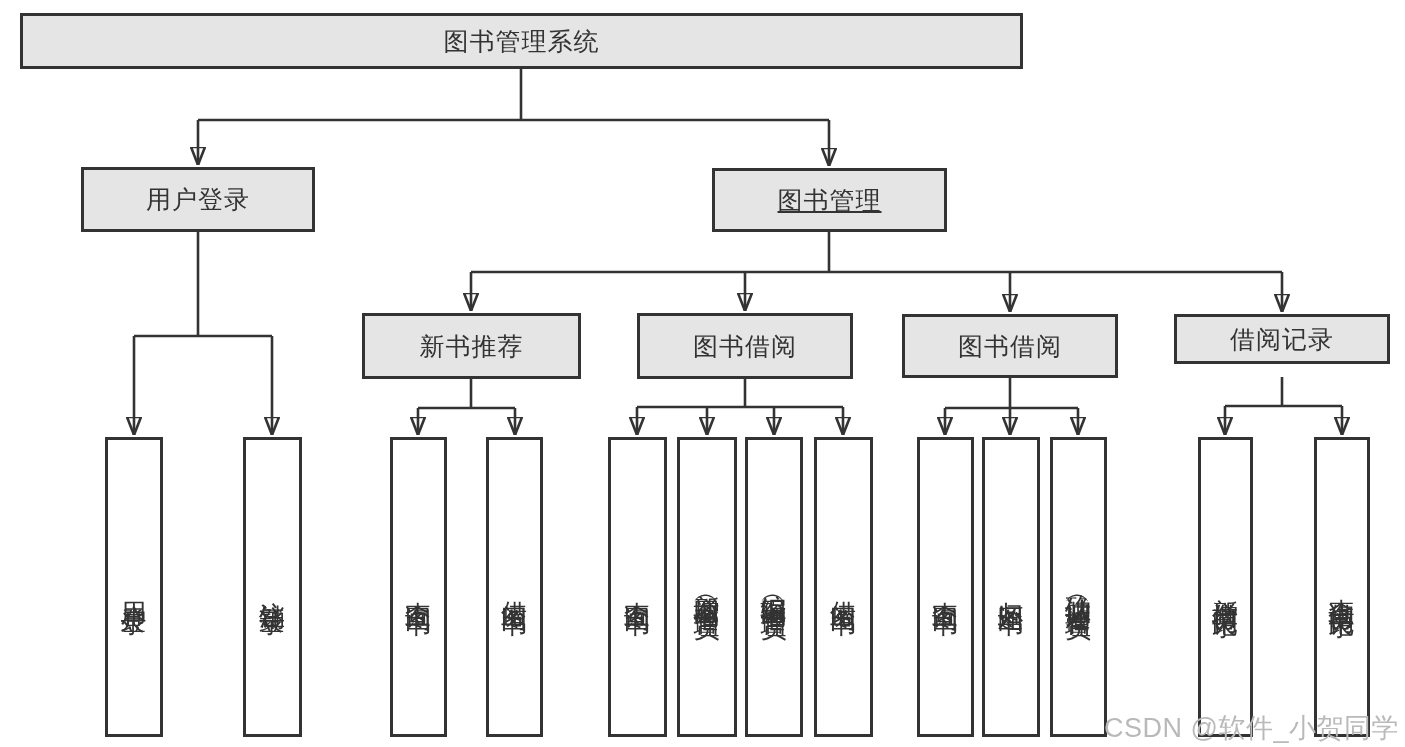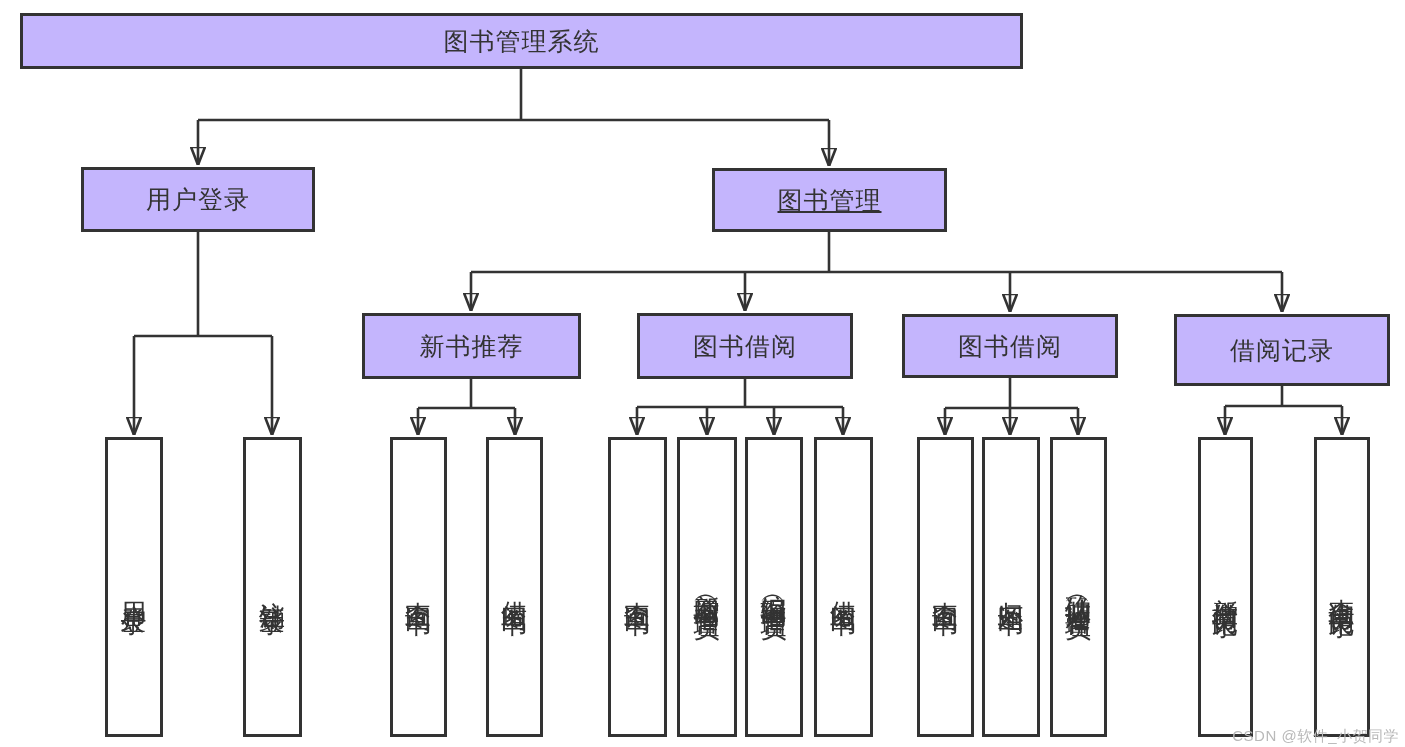--- a/index.html
+++ b/index.html
@@ -19,21 +19,21 @@
   }
   #edges path {
     stroke: #333333;
     stroke-width: 2.6;
     fill: none;
   }
   .node {
     position: absolute;
     box-sizing: border-box;
     border: 3px solid #333333;
-    background: #c4b5fd;
+    background: #e5e5e5;
     display: flex;
     align-items: center;
     justify-content: center;
     font-size: 25px;
     letter-spacing: 1px;
     color: #333333;
   }
   .leaf {
     position: absolute;
     box-sizing: border-box;
@@ -52,21 +52,21 @@
     white-space: nowrap;
     font-size: 26px;
     line-height: 1;
     letter-spacing: 3px;
     color: #333333;
   }
   #watermark {
     position: absolute;
     right: 6px;
     bottom: 1px;
-    font-size: 15px;
+    font-size: 27px;
     color: #b9b9b9;
     letter-spacing: 0.5px;
   }
 </style>
 </head>
 <body>
 
 <div id="canvas">
 
   <svg id="edges" viewBox="0 0 1405 747" xmlns="http://www.w3.org/2000/svg">
@@ -132,21 +132,21 @@
   </svg>
 
   <div class="node" style="left:20px; top:13px; width:1003px; height:56px;">图书管理系统</div>
 
   <div class="node" style="left:81px; top:167px; width:234px; height:65px;">用户登录</div>
   <div class="node" style="left:712px; top:168px; width:235px; height:64px;text-decoration:underline;">图书管理</div>
 
   <div class="node" style="left:637px; top:313px; width:216px; height:66px;">图书借阅</div>
   <div class="node" style="left:362px; top:313px; width:219px; height:66px;">新书推荐</div>
   <div class="node" style="left:902px; top:314px; width:216px; height:64px;">图书借阅</div>
-  <div class="node" style="left:1174px; top:314px; width:216px; height:72px;">借阅记录</div>
+  <div class="node" style="left:1174px; top:314px; width:216px; height:50px;">借阅记录</div>
 
   <div class="leaf" style="left:105px; width:58px;">
     <span>用户登录</span>
   </div>
   <div class="leaf" style="left:243px; width:59px;">
     <span>注销登录</span>
   </div>
 
   <div class="leaf" style="left:390px; width:57px;">
     <span>查询图书</span>

